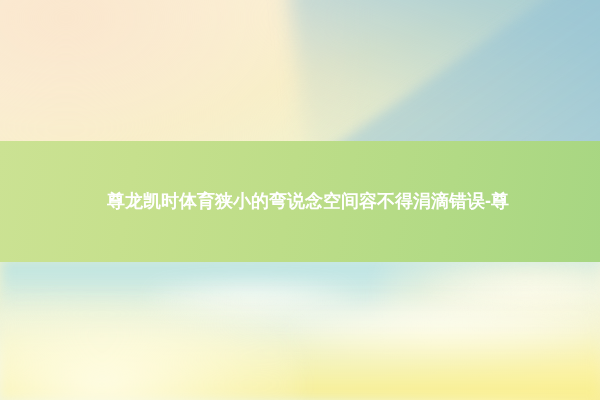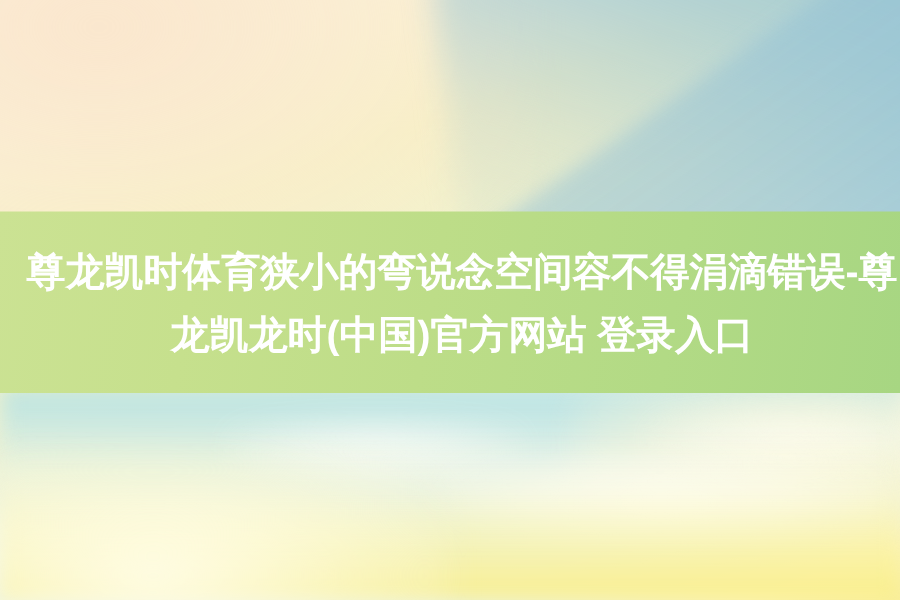--- a/index.html
+++ b/index.html
@@ -166,21 +166,21 @@
         #b2da85 74%,
         #a7d682 100%);
     display: flex;
     flex-direction: column;
     align-items: center;
     justify-content: center;
   }
 
   .title-line {
     color: #ffffff;
-    font-size: 26px;
+    font-size: 18px;
     font-weight: bold;
     line-height: 40px;
     letter-spacing: 0px;
     white-space: nowrap;
     text-align: right;
     margin-left: 16px;
   }
 
   .title-line-1 { margin-bottom: 2px; }
 </style>
@@ -200,16 +200,15 @@
   <div class="cloud cloud-c"></div>
   <div class="cloud cloud-d"></div>
   <div class="cloud cloud-a"></div>
   <div class="cloud cloud-b"></div>
 
   <div class="bg-bottom-glow"></div>
   <div class="bg-bottom-left-wash"></div>
 
   <div class="title-band">
     <div class="title-line title-line-1">尊龙凯时体育狭小的弯说念空间容不得涓滴错误-尊</div>
-    <div class="title-line title-line-2">龙凯龙时(中国)官方网站 登录入口</div>
   </div>
 
 </div>
 
 </body></html>

